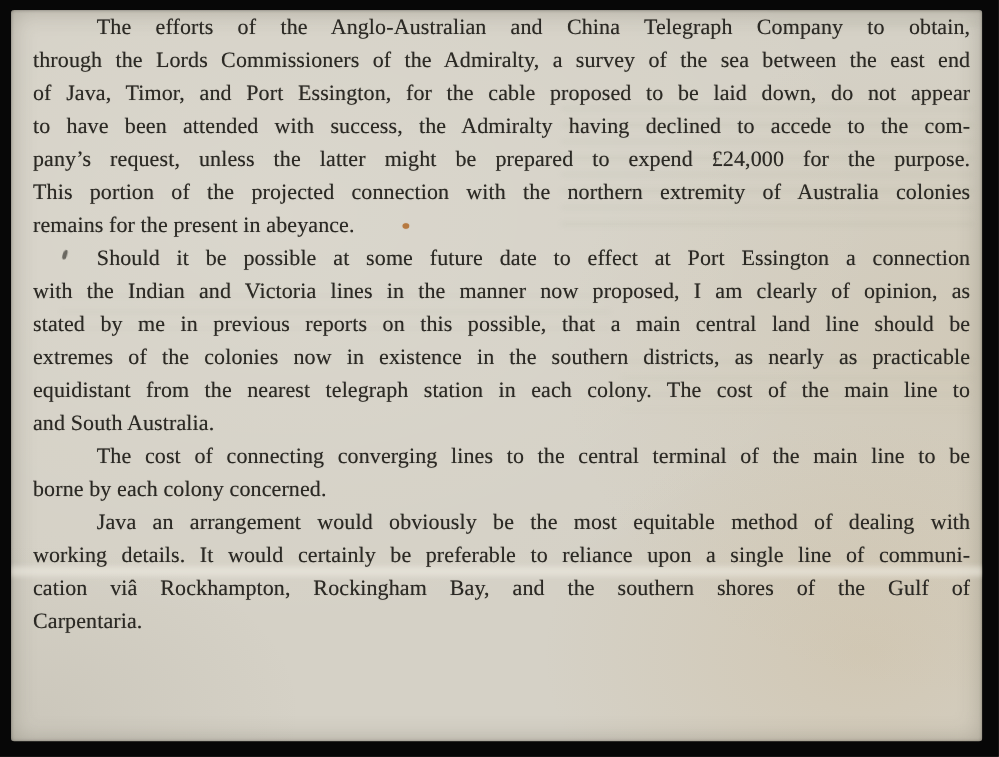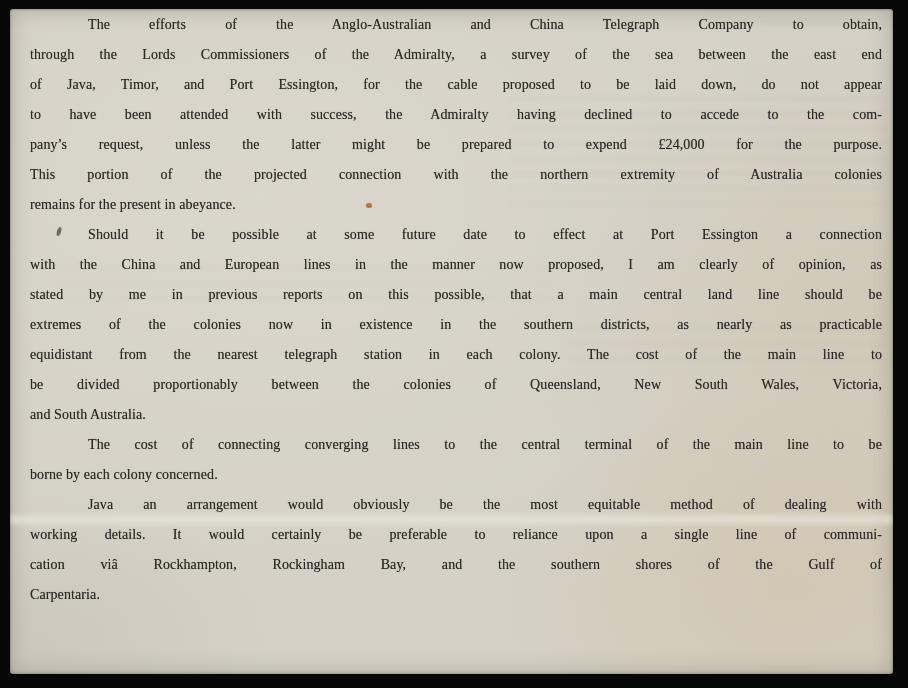--- a/index.html
+++ b/index.html
@@ -54,21 +54,21 @@
   }
   .fleck{
     position:absolute;left:47px;top:218px;width:4px;height:9px;
     background:#3c3a34;border-radius:60% 40% 55% 45%;
     transform:rotate(14deg);opacity:.7;
     filter:blur(.4px);
   }
   .textblock{
     position:absolute;left:20px;top:1px;width:852px;
     color:var(--ink);
-    font-size:14px;line-height:30px;
+    font-size:20px;line-height:30px;
     letter-spacing:.1px;
     text-shadow:0 0 .7px rgba(43,41,36,.55);
   }
   .para{margin:0;padding:0;}
   .line{
     height:30px;overflow:hidden;
     text-align:justify;
     -moz-text-align-last:justify;
     text-align-last:justify;
     white-space:normal;
@@ -98,25 +98,24 @@
         <div class="line">through the Lords Commissioners of the Admiralty, a survey of the sea between the east end</div>
         <div class="line">of Java, Timor, and Port Essington, for the cable proposed to be laid down, do not appear</div>
         <div class="line">to have been attended with success, the Admiralty having declined to accede to the com-</div>
         <div class="line">pany’s request, unless the latter might be prepared to expend £24,000 for the purpose.</div>
         <div class="line">This portion of the projected connection with the northern extremity of Australia colonies</div>
         <div class="line last">remains for the present in abeyance.</div>
       </div>
 
       <div class="para">
         <div class="line indent">Should it be possible at some future date to effect at Port Essington a connection</div>
-        <div class="line">with the China and European lines in the manner now proposed, I am clearly of opinion, as</div>
+        <div class="line">with the Indian and Victoria lines in the manner now proposed, I am clearly of opinion, as</div>
         <div class="line">stated by me in previous reports on this possible, that a main central land line should be</div>
         <div class="line">extremes of the colonies now in existence in the southern districts, as nearly as practicable</div>
         <div class="line">equidistant from the nearest telegraph station in each colony.  The cost of the main line to</div>
-        <div class="line">be divided proportionably between the colonies of Queensland, New South Wales, Victoria,</div>
         <div class="line last">and South Australia.</div>
       </div>
 
       <div class="para">
         <div class="line indent">The cost of connecting converging lines to the central terminal of the main line to be</div>
         <div class="line last">borne by each colony concerned.</div>
       </div>
 
       <div class="para">
         <div class="line indent">Java an arrangement would obviously be the most equitable method of dealing with</div>

